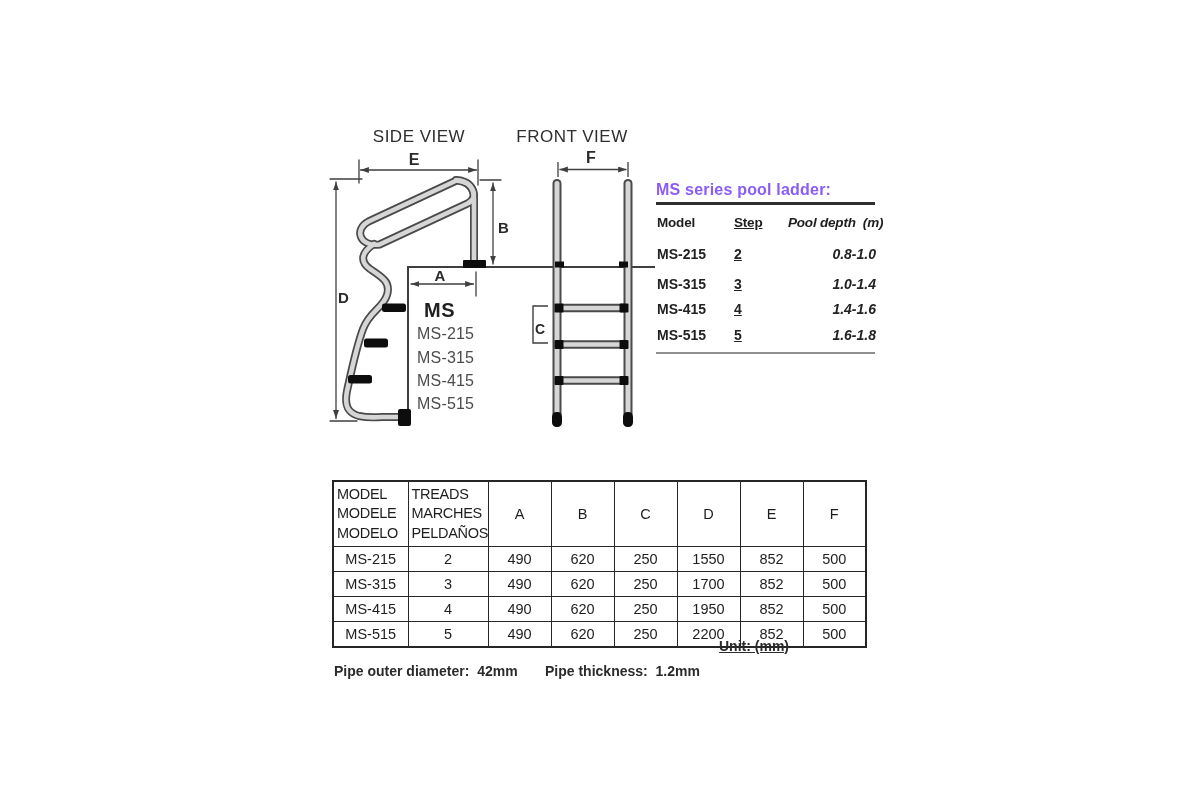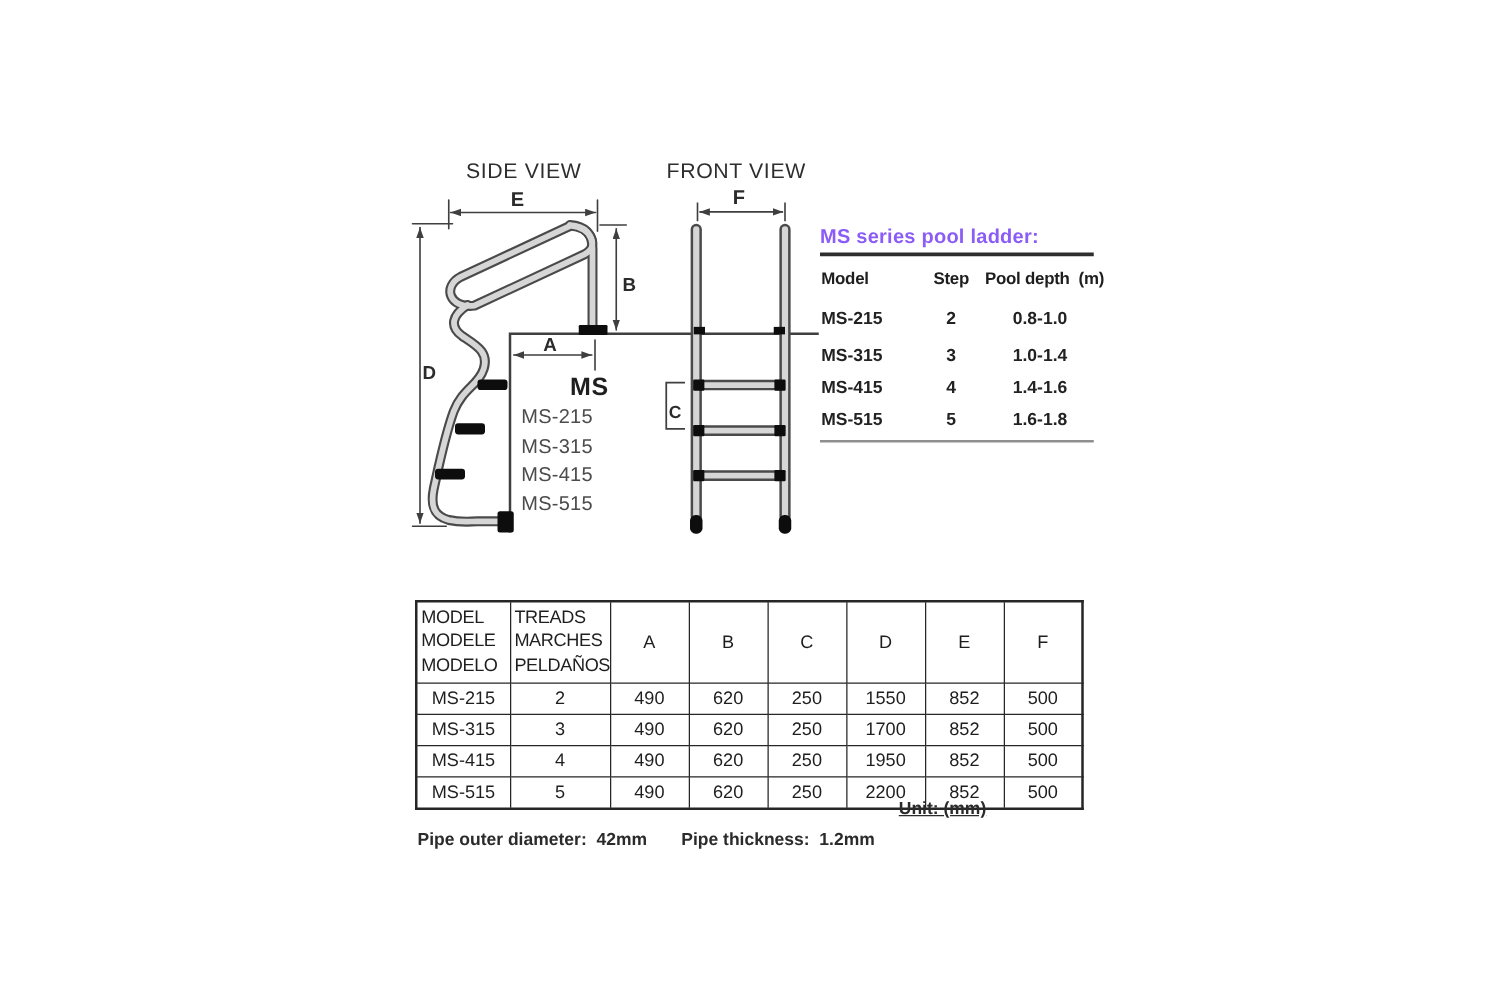--- a/index.html
+++ b/index.html
@@ -9,43 +9,43 @@
   .view-title{font-size:17px;letter-spacing:.5px;color:#2e2e2e;text-align:center;width:140px;}
   
   .ms-series{font-size:20px;font-weight:bold;color:#1f1f1f;letter-spacing:.5px;}
   .ms-item{font-size:16px;color:#4c4c4c;letter-spacing:.2px;}
   
   .spec-title{font-size:16px;font-weight:bold;color:#8b5cf6;letter-spacing:.2px;white-space:pre;}
   .spec-rule{background:#2e2e2e;height:2.5px;}
   .spec-rule2{background:#8f8f8f;height:2px;}
   .spec-grid{display:grid;grid-template-columns:78px 54px 88px;width:220px;}
   .spec-grid .c1{text-align:left;padding-left:1px;}
-  .spec-grid .c2{text-align:center;}
-  .spec-grid .c3{text-align:center;white-space:pre;}
+  .spec-grid .c2{text-decoration:underline;}
+  .spec-grid .c3{text-align:right;white-space:pre;font-style:italic;}
   .spec-head{font-size:13.5px;font-weight:bold;color:#1e1e1e;letter-spacing:-.2px;}
   .spec-row{font-size:14px;font-weight:bold;color:#222;}
   
   .dim-title{font-size:20px;letter-spacing:-.5px;color:#1f1f1f;text-align:center;width:532px;white-space:pre;}
   table.dims{border-collapse:collapse;table-layout:fixed;width:533px;border:2px solid #262626;}
   table.dims td{border:1.5px solid #262626;text-align:center;vertical-align:middle;
                 font-size:14.5px;color:#1e1e1e;padding:0;overflow:hidden;}
   table.dims tr.hdr td{height:64px;}
   table.dims tr.datarow td{height:24px;}
   td.mhdr{font-size:13px;letter-spacing:-.3px;line-height:1.32;text-align:left !important;padding-left:3px !important;}
   td.letter{font-size:21px;}
   
   .foot{font-size:14px;font-weight:bold;color:#2b2b2b;white-space:pre;}
 </style>
 </head>
 <body>
 
 <div class="screen">
 
   <div class="abs view-title" style="left:349px;top:127px;">SIDE VIEW</div>
-  <div class="abs view-title" style="left:519px;top:127px;">FRONT VIEW</div>
+  <div class="abs view-title" style="left:502px;top:127px;">FRONT VIEW</div>
 
   <svg class="abs" style="left:320px;top:120px;" width="340" height="350" viewBox="320 120 340 350">
     <defs>
       <marker id="ar" markerWidth="9" markerHeight="8" refX="8.4" refY="3" orient="auto-start-reverse" markerUnits="userSpaceOnUse">
         <path d="M0,0 L8.5,3 L0,6 Z" fill="#3f3f3f"></path>
       </marker>
     </defs>
 
     <g>
       <path d="M655,267 H408 V426" fill="none" stroke="#3f3f3f" stroke-width="2"></path>
@@ -140,21 +140,21 @@
       <g stroke="#3f3f3f" stroke-width="1.4">
         <path d="M548,306 H533 V343 H548"></path>
       </g>
       <g fill="#2b2b2b" stroke="none" font-family="&quot;Liberation Sans&quot;,sans-serif" font-weight="bold">
         <text x="591" y="163" font-size="16" text-anchor="middle">F</text>
         <text x="535" y="334" font-size="14">C</text>
       </g>
     </g>
   </svg>
 
-  <div class="abs ms-series" style="left:424px;top:299px;margin-left:32px;">MS</div>
+  <div class="abs ms-series" style="left:424px;top:299px;">MS</div>
   <div class="abs ms-item" style="left:417px;top:325px;">MS-215</div>
   <div class="abs ms-item" style="left:417px;top:349px;">MS-315</div>
   <div class="abs ms-item" style="left:417px;top:372px;">MS-415</div>
   <div class="abs ms-item" style="left:417px;top:395px;">MS-515</div>
 
   <div>
     <div class="abs spec-title" style="left:656px;top:181px;">MS series pool ladder:</div>
     <div class="abs spec-rule" style="left:656px;top:202px;width:219px;"></div>
 
     <div class="abs spec-grid spec-head" style="left:656px;top:215px;">

